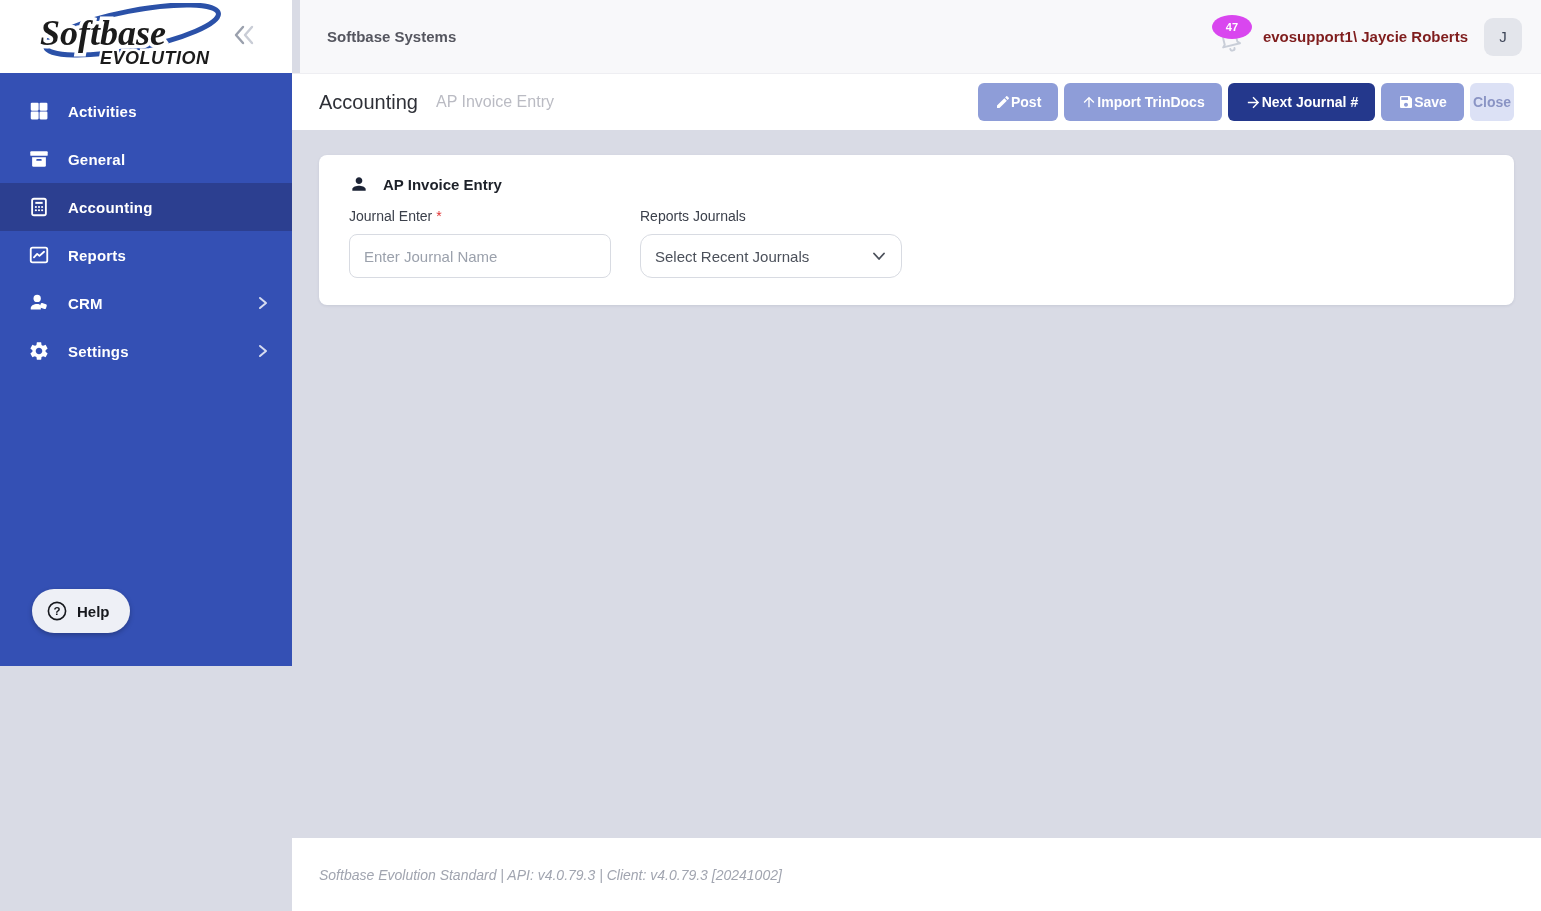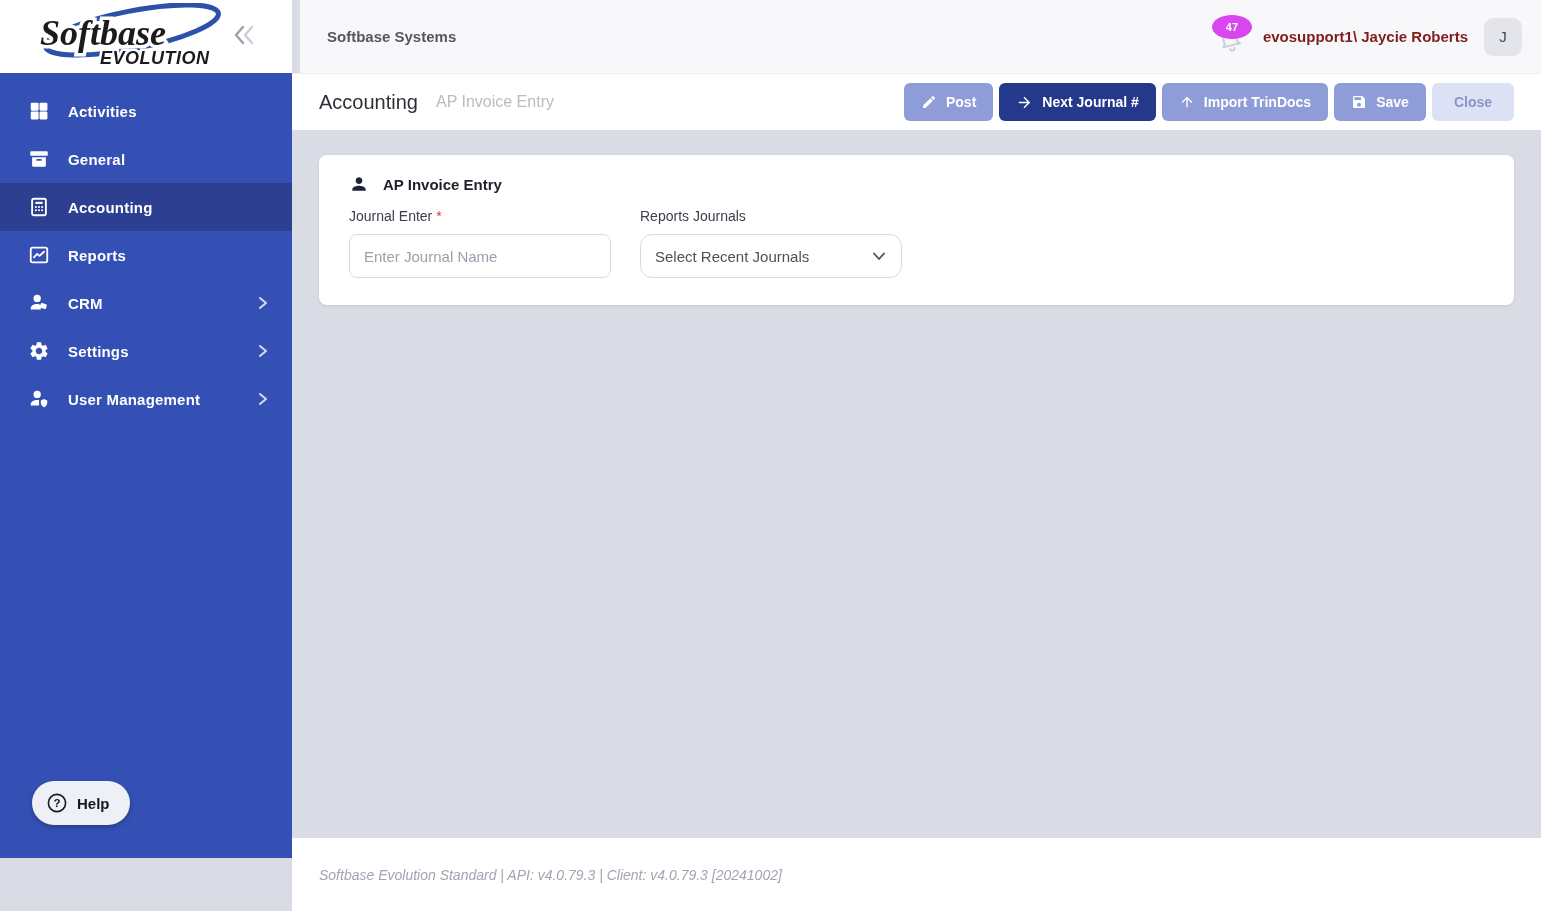--- a/index.html
+++ b/index.html
@@ -5,21 +5,21 @@
   * { margin:0; padding:0; box-sizing:border-box; }
   html,body { width:1541px; height:911px; }
   body {
     font-family:"Liberation Sans", sans-serif;
     background:#d9dbe5;
     position:relative;
     overflow:hidden;
   }
 
   
-  .sidebar { position:absolute; left:0; top:0; width:292px; height:858px; background:#3450b4; z-index:2; }
+  .sidebar { position:absolute; left:0; top:0; width:292px; height:666px; background:#3450b4; z-index:2; }
   .logo-area { position:absolute; top:0; left:0; width:292px; height:73px; background:#ffffff; }
   .logo-svg { position:absolute; left:28px; top:3px; }
   .collapse-btn { position:absolute; right:34px; top:24px; cursor:pointer; }
 
   .nav { position:absolute; top:87px; left:0; right:0; }
   .nav-item { height:48px; display:flex; align-items:center; padding:0 22px 0 28px; color:#ffffff; cursor:pointer; }
   .nav-item.selected { background:#2c3f90; }
   .nav-icon { width:22px; height:22px; margin-right:18px; flex:none; display:flex; align-items:center; justify-content:center; }
   .nav-label { font-size:15px; font-weight:700; letter-spacing:.2px; }
   .nav-chevron { margin-left:auto; display:flex; }
@@ -58,26 +58,26 @@
   .page-header {
     position:absolute; top:73px; left:0; width:100%; height:57px;
     background:#ffffff; border-top:1px solid #eeeef2;
     display:flex; align-items:center; padding:0 27px;
   }
   .page-title { font-size:20px; font-weight:500; color:#2e3037; }
   .page-subtitle { font-size:16px; color:#babbc3; margin-left:18px; }
   .header-actions { margin-left:auto; display:flex; gap:6px; }
   .btn {
     height:38px; border:none; border-radius:6px; cursor:pointer;
-    display:flex; align-items:center; gap:9px; padding:0 17px;
+    display:flex; align-items:center; padding:0 17px;
     font-size:14px; font-weight:600; font-family:inherit; white-space:nowrap;
   }
   .btn-muted   { background:#8e9dd8; color:#ffffff; }
   .btn-primary { background:#24388c; color:#ffffff; }
-  .btn-close   { background:#dce1f5; color:#8a94c4; padding:0 22px; }
+  .btn-close   { background:#dce1f5; color:#8a94c4; padding:0 3px; }
 
   .content { position:absolute; top:130px; left:0; width:100%; height:708px; background:#d9dbe5; }
 
   .card {
     position:absolute; left:27px; top:25px; width:1195px; height:150px;
     background:#ffffff; border-radius:8px; padding:19px 30px;
     box-shadow:0 1px 3px rgba(40,50,90,.10);
   }
   .card-title-row { display:flex; align-items:center; gap:14px; }
   .card-title { font-size:15px; font-weight:700; color:#1d2129; }
@@ -199,35 +199,20 @@
         </svg>
       </span>
       <span class="nav-label">Settings</span>
       <span class="nav-chevron">
         <svg width="14" height="14" viewBox="0 0 14 14" fill="none">
             <polyline points="4,2 10,7 4,12" stroke="rgba(255,255,255,.8)" stroke-width="2" stroke-linecap="round" stroke-linejoin="round"></polyline>
           </svg>
       </span>
     </div>
 
-    <div class="nav-item">
-      <span class="nav-icon">
-        <svg width="22" height="22" viewBox="0 0 24 24" fill="#ffffff">
-          <circle cx="10" cy="7" r="4"></circle>
-          <path d="M10 13c-3.6 0-7 1.8-7 4.4V19h9v-6z"></path>
-          <path d="M17.5 12l-3.5 1.5v2.6c0 2.2 1.5 4.2 3.5 4.9 2-.7 3.5-2.7 3.5-4.9v-2.6L17.5 12z"></path>
-        </svg>
-      </span>
-      <span class="nav-label">User Management</span>
-      <span class="nav-chevron">
-        <svg width="14" height="14" viewBox="0 0 14 14" fill="none">
-            <polyline points="4,2 10,7 4,12" stroke="rgba(255,255,255,.8)" stroke-width="2" stroke-linecap="round" stroke-linejoin="round"></polyline>
-          </svg>
-      </span>
-    </div>
 
   </div>
 
   <div class="help-pill">
     <svg width="22" height="22" viewBox="0 0 22 22" fill="none">
       <circle cx="11" cy="11" r="8.6" stroke="#16181d" stroke-width="1.6"></circle>
       <text x="11" y="15.2" text-anchor="middle" font-size="11.5" font-weight="bold" fill="#16181d" font-family="Liberation Sans, sans-serif">?</text>
     </svg>
     <span>Help</span>
   </div>
@@ -255,32 +240,32 @@
     <span class="page-subtitle">AP Invoice Entry</span>
     <div class="header-actions">
 
       <button class="btn btn-muted">
         <svg width="16" height="16" viewBox="0 0 24 24" fill="#ffffff">
           <path d="M3 17.25V21h3.75L17.81 9.94l-3.75-3.75L3 17.25zM20.71 7.04c.39-.39.39-1.02 0-1.41l-2.34-2.34c-.39-.39-1.02-.39-1.41 0l-1.83 1.83 3.75 3.75 1.83-1.83z"></path>
         </svg>
         <span>Post</span>
       </button>
 
+      <button class="btn btn-muted">
+        <svg width="16" height="16" viewBox="0 0 24 24" fill="#ffffff">
+          <path d="M4 12l1.41 1.41L11 7.83V20h2V7.83l5.58 5.59L20 12l-8-8-8 8z"></path>
+        </svg>
+        <span>Import TrinDocs</span>
+      </button>
+
       <button class="btn btn-primary">
         <svg width="17" height="17" viewBox="0 0 24 24" fill="#ffffff">
           <path d="M12 4l-1.41 1.41L16.17 11H4v2h12.17l-5.58 5.59L12 20l8-8z"></path>
         </svg>
         <span>Next Journal #</span>
-      </button>
-
-      <button class="btn btn-muted">
-        <svg width="16" height="16" viewBox="0 0 24 24" fill="#ffffff">
-          <path d="M4 12l1.41 1.41L11 7.83V20h2V7.83l5.58 5.59L20 12l-8-8-8 8z"></path>
-        </svg>
-        <span>Import TrinDocs</span>
       </button>
 
       <button class="btn btn-muted">
         <svg width="16" height="16" viewBox="0 0 24 24" fill="#ffffff">
           <path d="M17 3H5c-1.11 0-2 .9-2 2v14c0 1.1.89 2 2 2h14c1.1 0 2-.9 2-2V7l-4-4zm-5 16c-1.66 0-3-1.34-3-3s1.34-3 3-3 3 1.34 3 3-1.34 3-3 3zm3-10H5V5h10v4z"></path>
         </svg>
         <span>Save</span>
       </button>
 
       <button class="btn btn-close">

